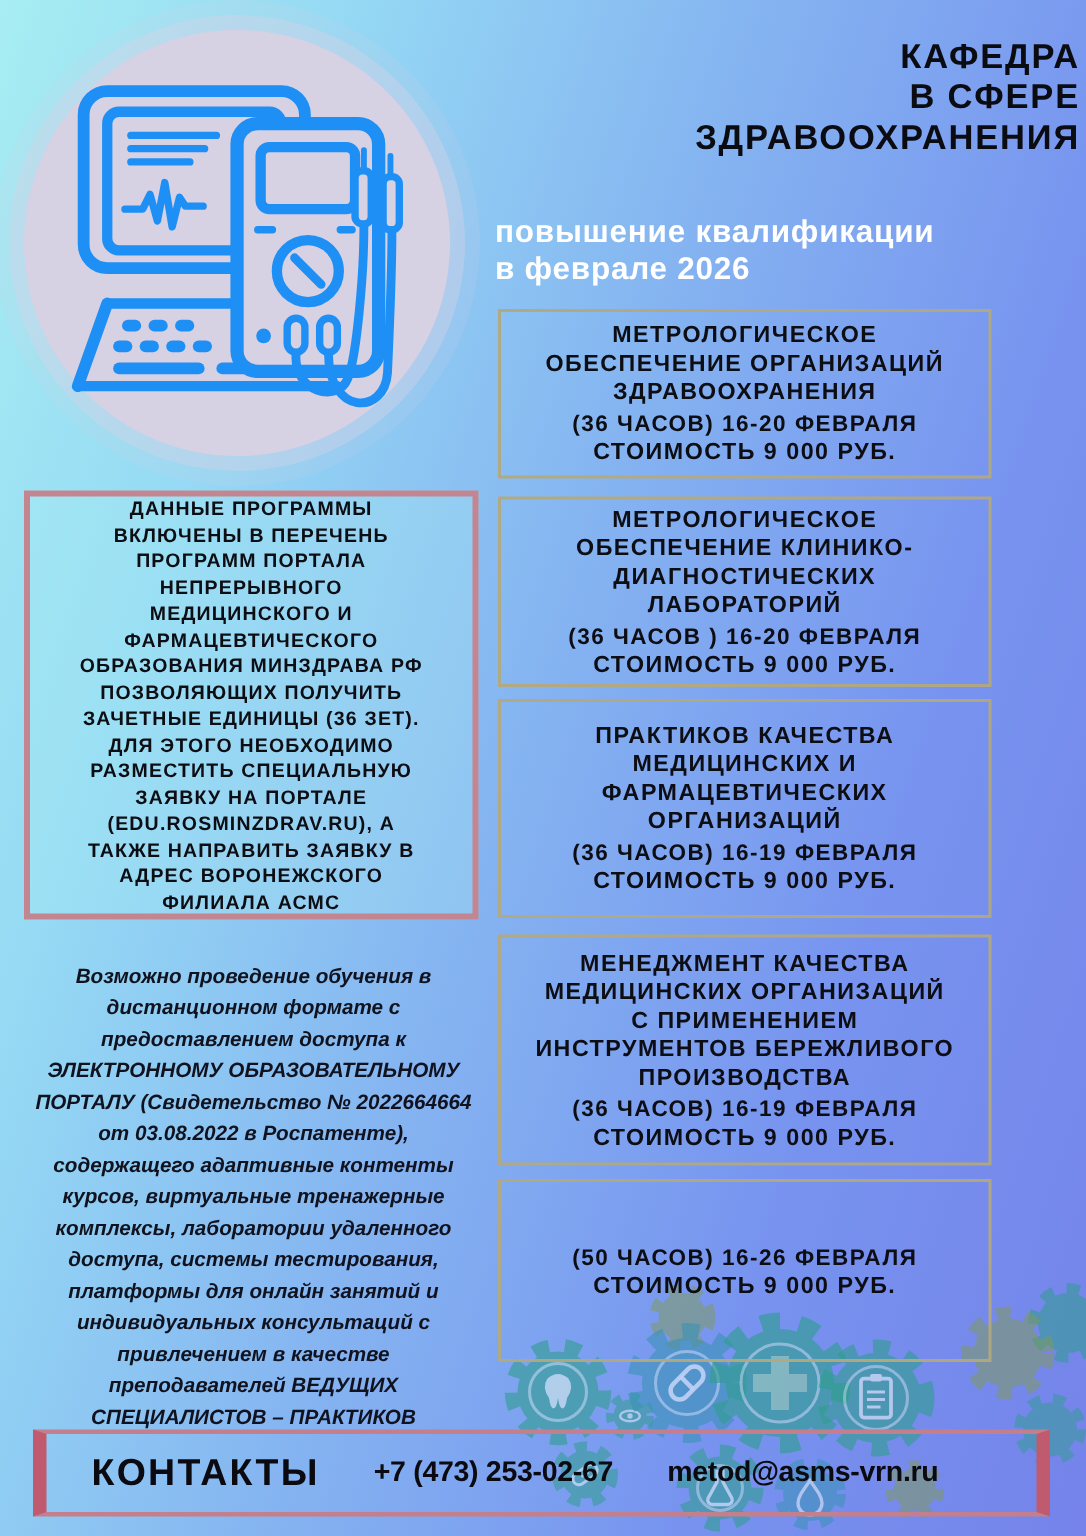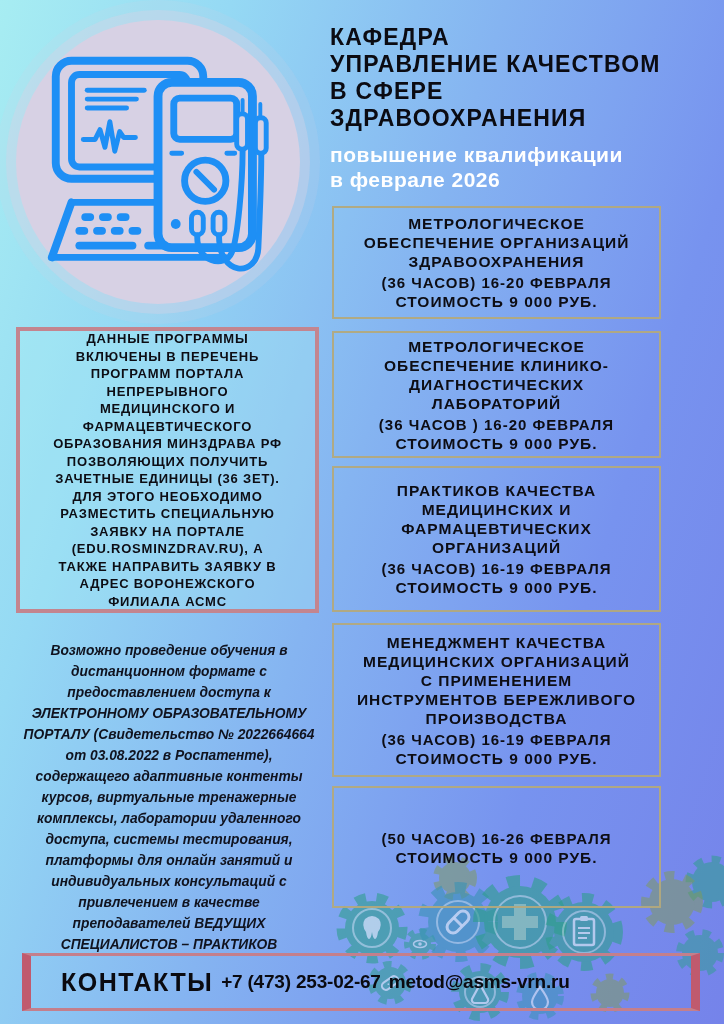--- a/index.html
+++ b/index.html
@@ -6,21 +6,21 @@
   body{width:724px;height:1024px;overflow:hidden;font-family:"Liberation Sans", sans-serif;}
   .poster{position:relative;width:724px;height:1024px;overflow:hidden;
     background:linear-gradient(108deg,#a7edf2 0%,#95d9f4 22%,#85b4f1 48%,#7793ef 74%,#7583ea 100%);}
 
   
   .badge{position:absolute;left:16px;top:20px;width:284px;height:284px;border-radius:50%;
     background:#d7d1e4;box-shadow:0 0 0 10px rgba(215,209,228,.38),0 0 0 20px rgba(215,209,228,.15);}
   .badge svg{position:absolute;left:26px;top:34px;}
 
   
-  .title{position:absolute;left:330px;top:24px;width:390px;text-align:left;
+  .title{position:absolute;left:330px;top:24px;width:390px;text-align:right;
     font-weight:bold;font-size:23px;line-height:27px;letter-spacing:1.2px;color:#0b0b12;}
   .title span{display:block;}
   .subtitle{position:absolute;left:330px;top:142px;width:390px;text-align:left;
     color:#ffffff;font-weight:bold;font-size:21px;line-height:25px;letter-spacing:.5px;}
   .subtitle span{display:block;}
 
   
   .card{position:absolute;left:332px;width:329px;box-sizing:border-box;z-index:2;
     border:2px solid rgba(178,169,125,.95);display:flex;flex-direction:column;
     justify-content:center;align-items:center;text-align:center;color:#0d0d14;font-weight:bold;}
@@ -41,21 +41,21 @@
     letter-spacing:.8px;color:#0d0d14;text-transform:uppercase;}
 
   
   .distance-note{position:absolute;left:20px;top:640px;width:298px;text-align:center;
     font-style:italic;font-weight:bold;font-size:13.8px;line-height:21px;color:#10131f;z-index:2;}
 
   
   .contacts{position:absolute;left:22px;top:953px;width:678px;height:58px;box-sizing:border-box;
     border-top:3px solid #c47f8c;border-bottom:3px solid #c47f8c;
     border-left:9px solid #c05a6e;border-right:9px solid #c05a6e;
-    display:flex;align-items:center;gap:8px;padding-left:30px;z-index:3;color:#0a0a10;}
+    display:flex;align-items:center;gap:36px;padding-left:30px;z-index:3;color:#0a0a10;}
   .contacts .contacts-label{font-size:25px;font-weight:bold;letter-spacing:1.5px;}
   .contacts .contact-item{font-size:19px;font-weight:bold;letter-spacing:-.2px;}
 
   
   .gears{position:absolute;left:330px;top:845px;width:394px;height:179px;z-index:1;}
 </style>
 </head>
 <body>
 
 <div class="poster">
@@ -102,21 +102,20 @@
         <rect x="198" y="60" width="11" height="36" rx="5" fill="#d7d1e4" stroke-width="5"></rect>
         <path d="M204 46 V58" fill="none" stroke-width="4"></path>
         <rect x="217" y="64" width="11" height="36" rx="5" fill="#d7d1e4" stroke-width="5"></rect>
         <path d="M222 50 V62" fill="none" stroke-width="4"></path>
       </g>
     </svg>
   </div>
 
   <div class="title">
     <span>КАФЕДРА</span>
-    <span>УПРАВЛЕНИЕ КАЧЕСТВОМ</span>
     <span>В СФЕРЕ</span>
     <span>ЗДРАВООХРАНЕНИЯ</span>
   </div>
   <div class="subtitle">
     <span>повышение квалификации</span>
     <span>в феврале 2026</span>
   </div>
 
   <svg class="gears" viewBox="0 0 394 179">
 

